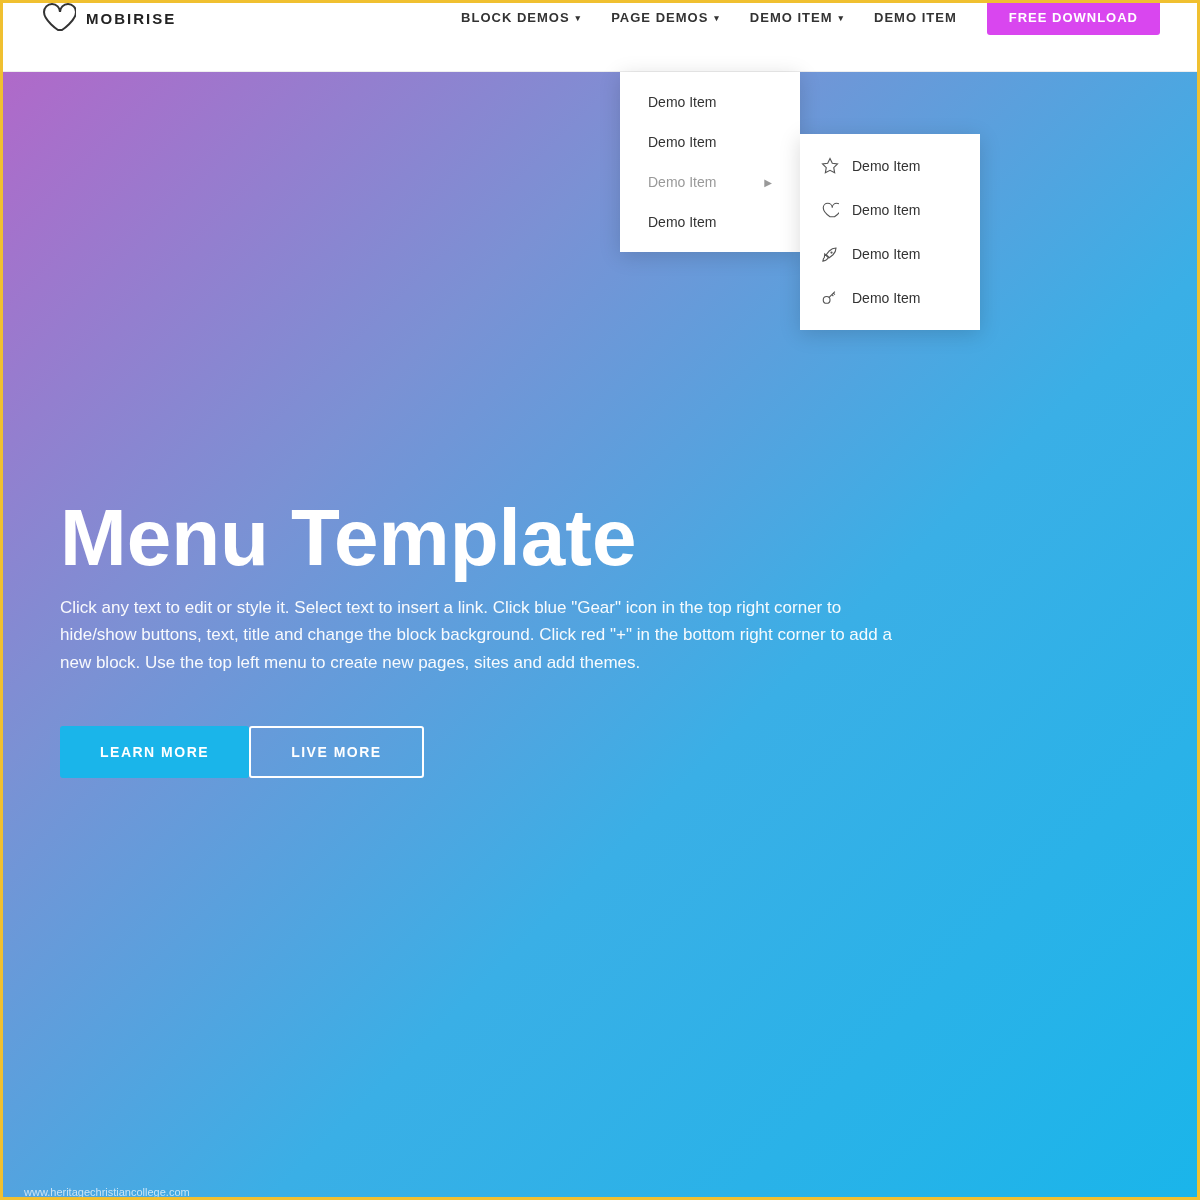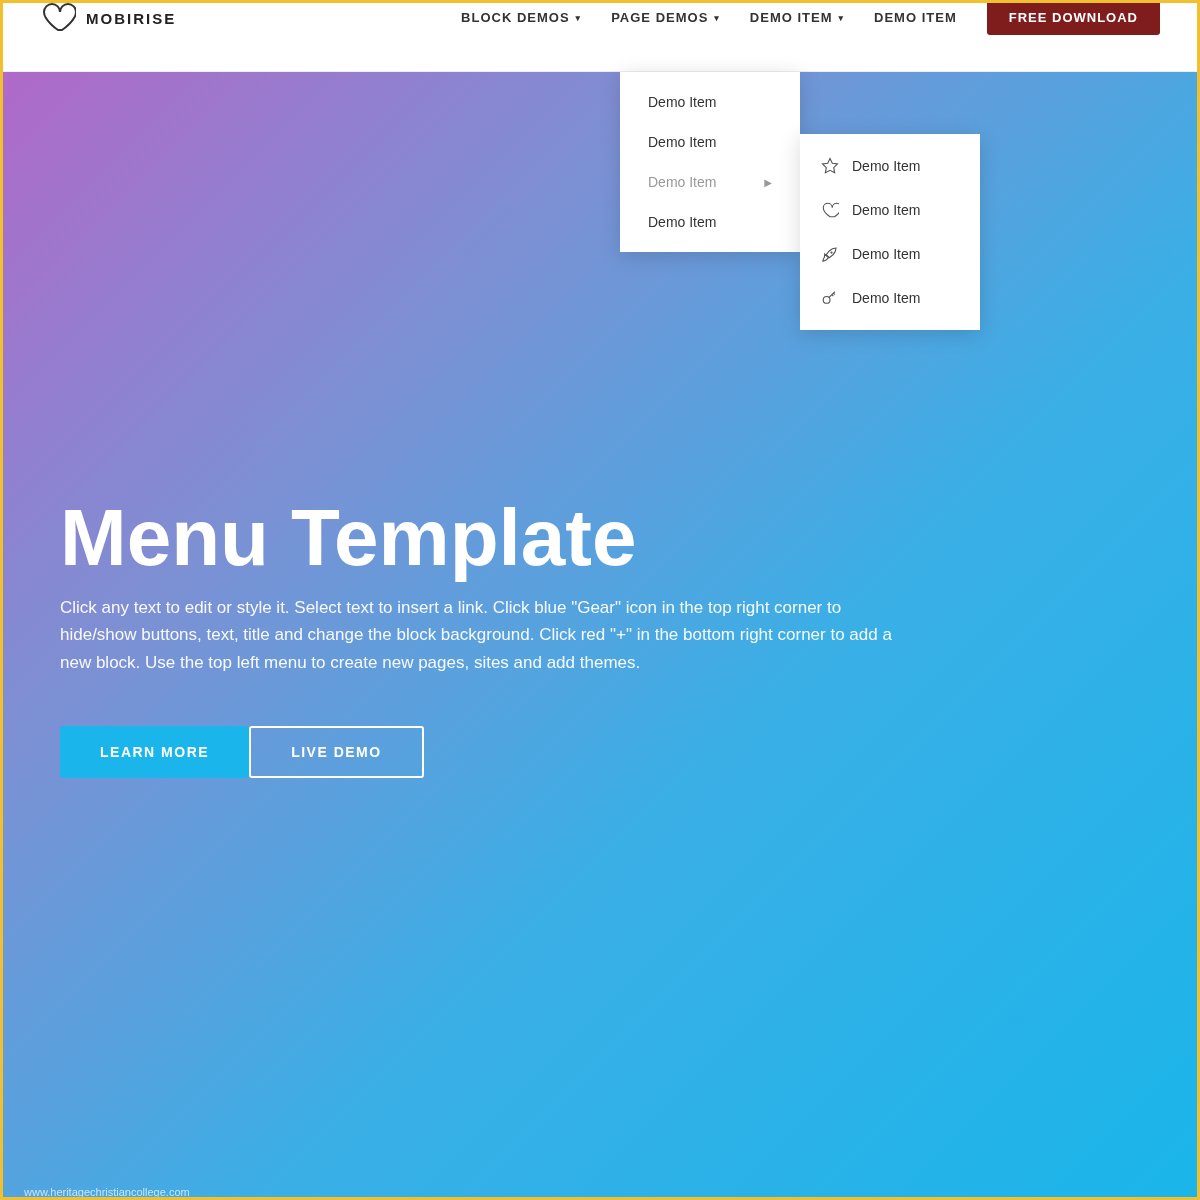--- a/index.html
+++ b/index.html
@@ -48,21 +48,21 @@
       align-items: center;
       gap: 4px;
       position: relative;
       white-space: nowrap;
     }
     .nav-item .chevron {
       font-size: 9px;
       margin-left: 2px;
     }
     .nav-btn-download {
-      background: #7f1d1d;
+      background: #d946ef;
       color: #fff;
       border: none;
       padding: 10px 22px;
       font-size: 13px;
       font-weight: 700;
       letter-spacing: 1px;
       cursor: pointer;
       border-radius: 3px;
       white-space: nowrap;
     }
@@ -233,21 +233,21 @@
     </div>
     <button class="nav-btn-download">FREE DOWNLOAD</button>
   </div>
 </nav>
 
 <section class="hero">
   <h1 class="hero-title">Menu Template</h1>
   <p class="hero-desc">Click any text to edit or style it. Select text to insert a link. Click blue "Gear" icon in the top right corner to hide/show buttons, text, title and change the block background. Click red "+" in the bottom right corner to add a new block. Use the top left menu to create new pages, sites and add themes.</p>
   <div class="hero-buttons">
     <button class="btn-learn-more">LEARN MORE</button>
-    <button class="btn-live-demo">LIVE DEMO</button>
+    <button class="btn-live-demo">LIVE MORE</button>
   </div>
   <div class="watermark">www.heritagechristiancollege.com</div>
 </section>
 
 <div class="dropdown-container">
 
   <div class="dropdown-primary">
     <div class="dropdown-item">
       <span>Demo Item</span>
     </div>

